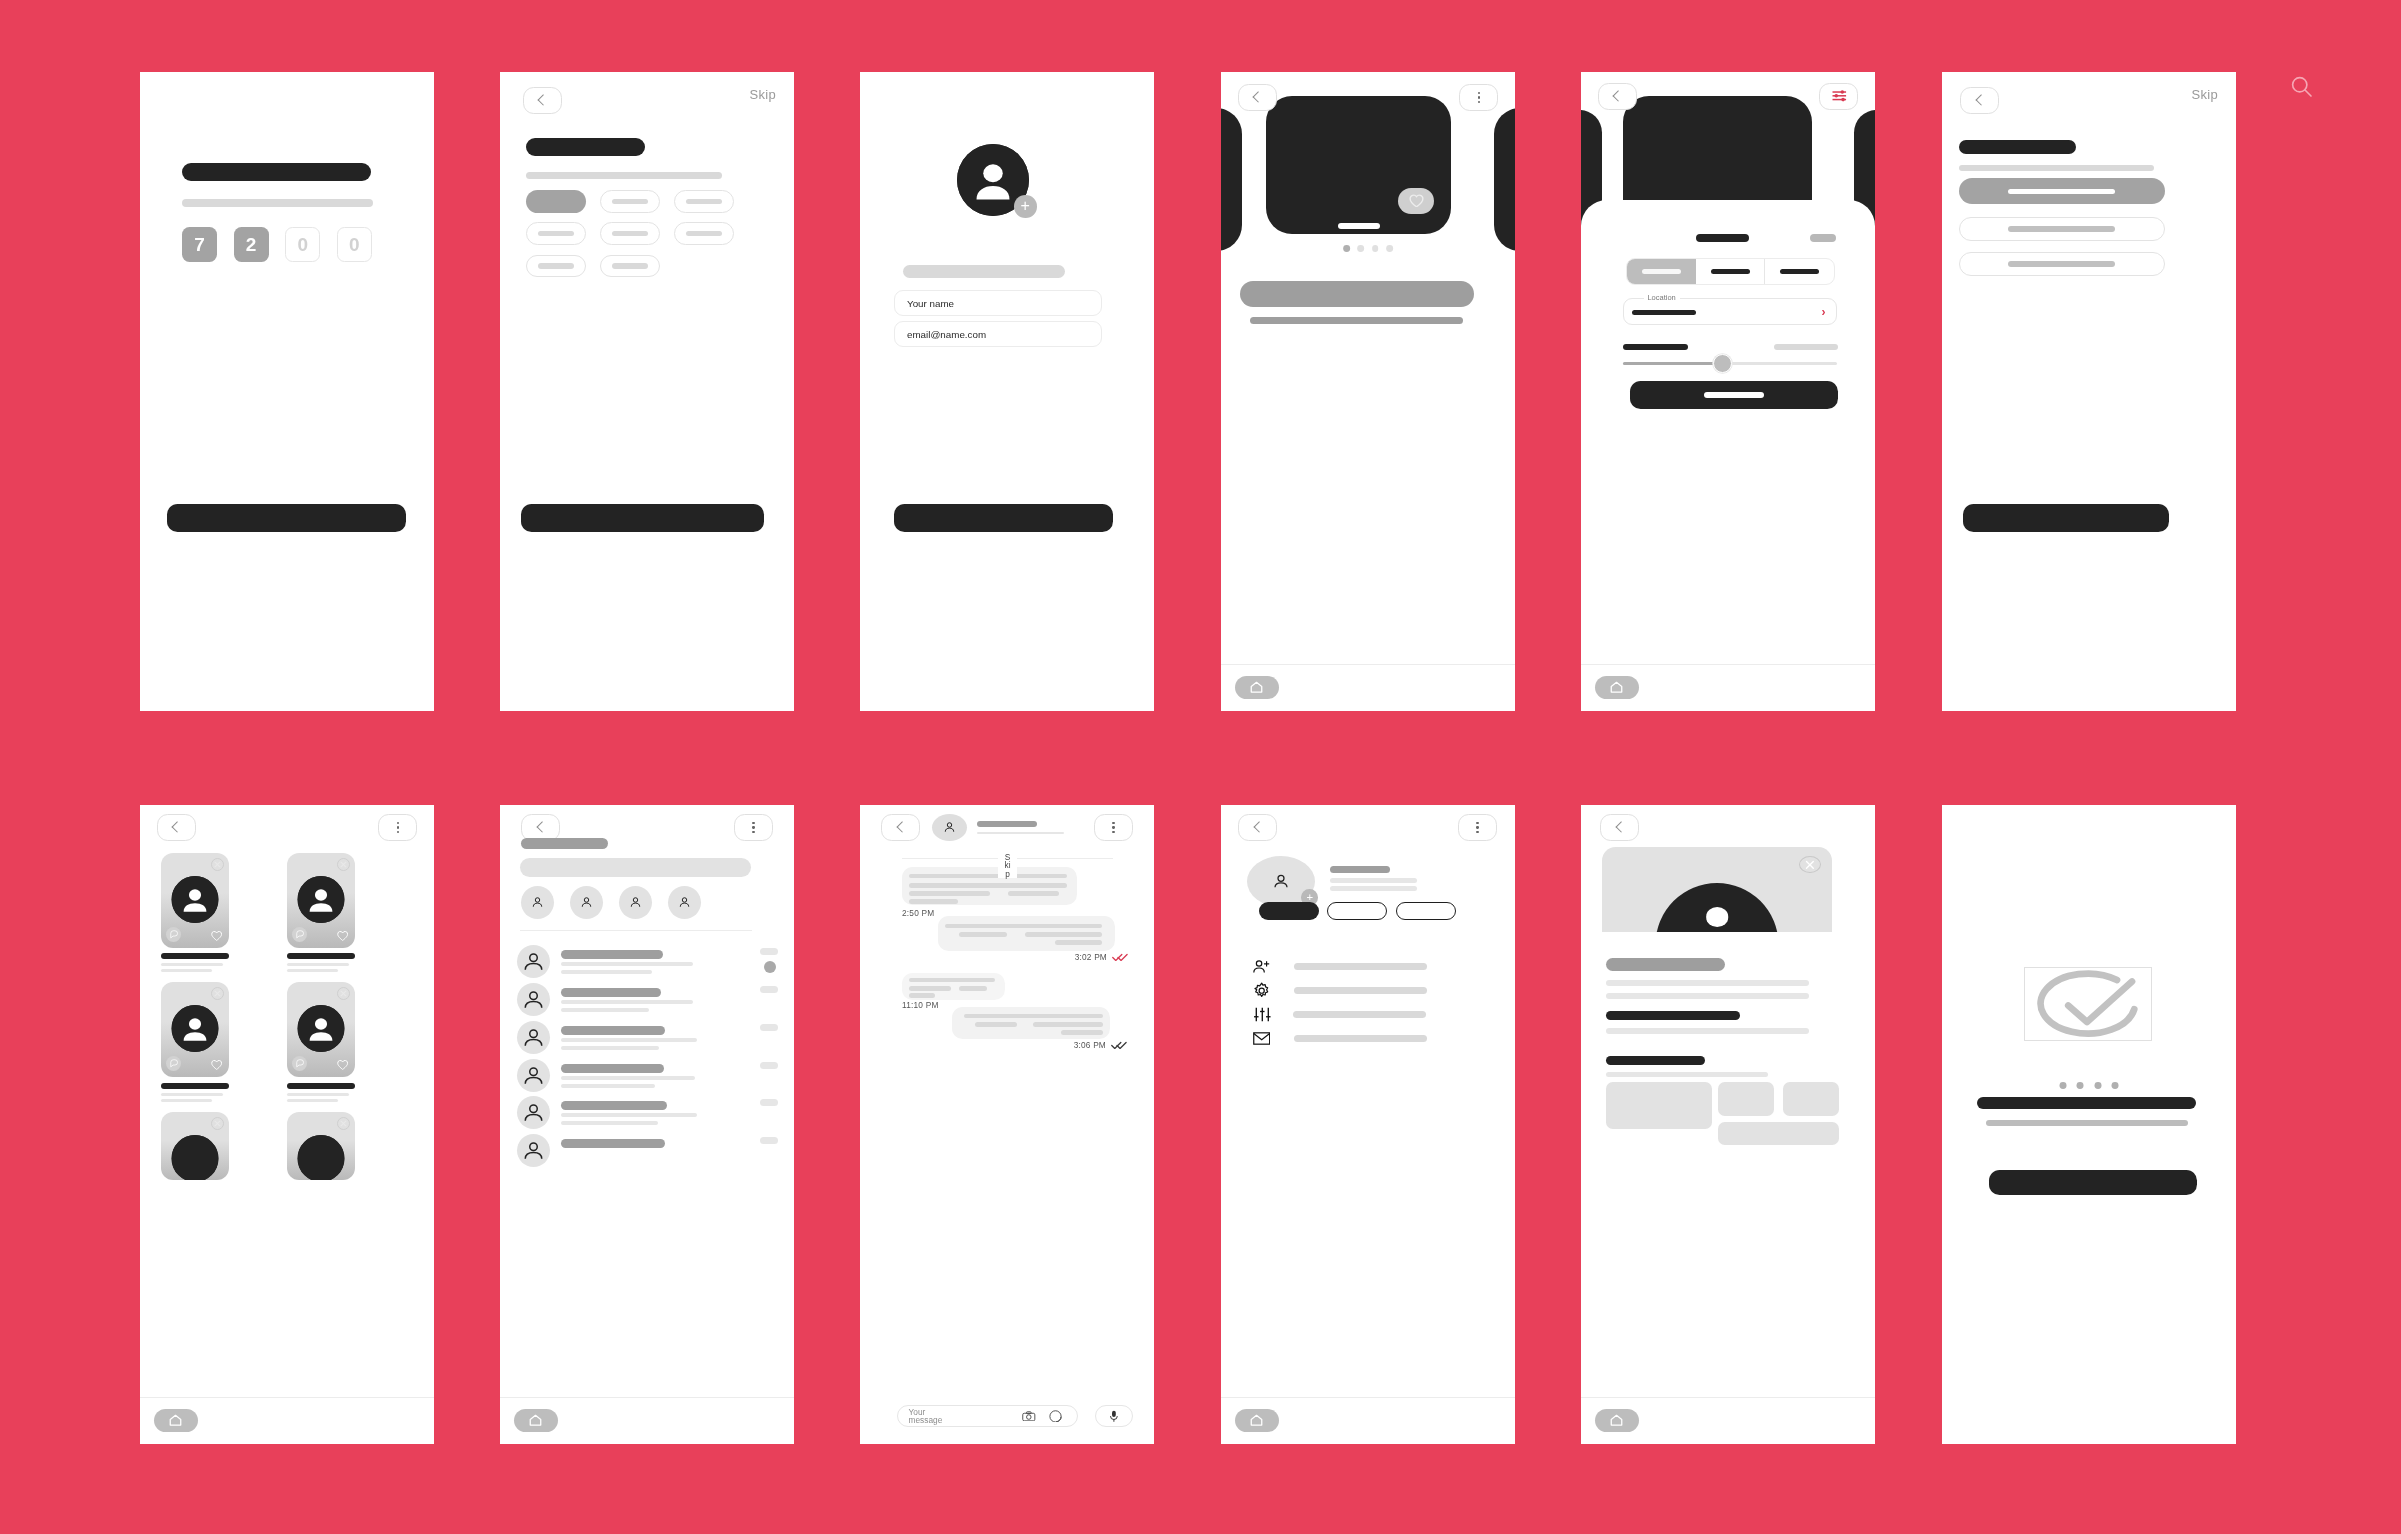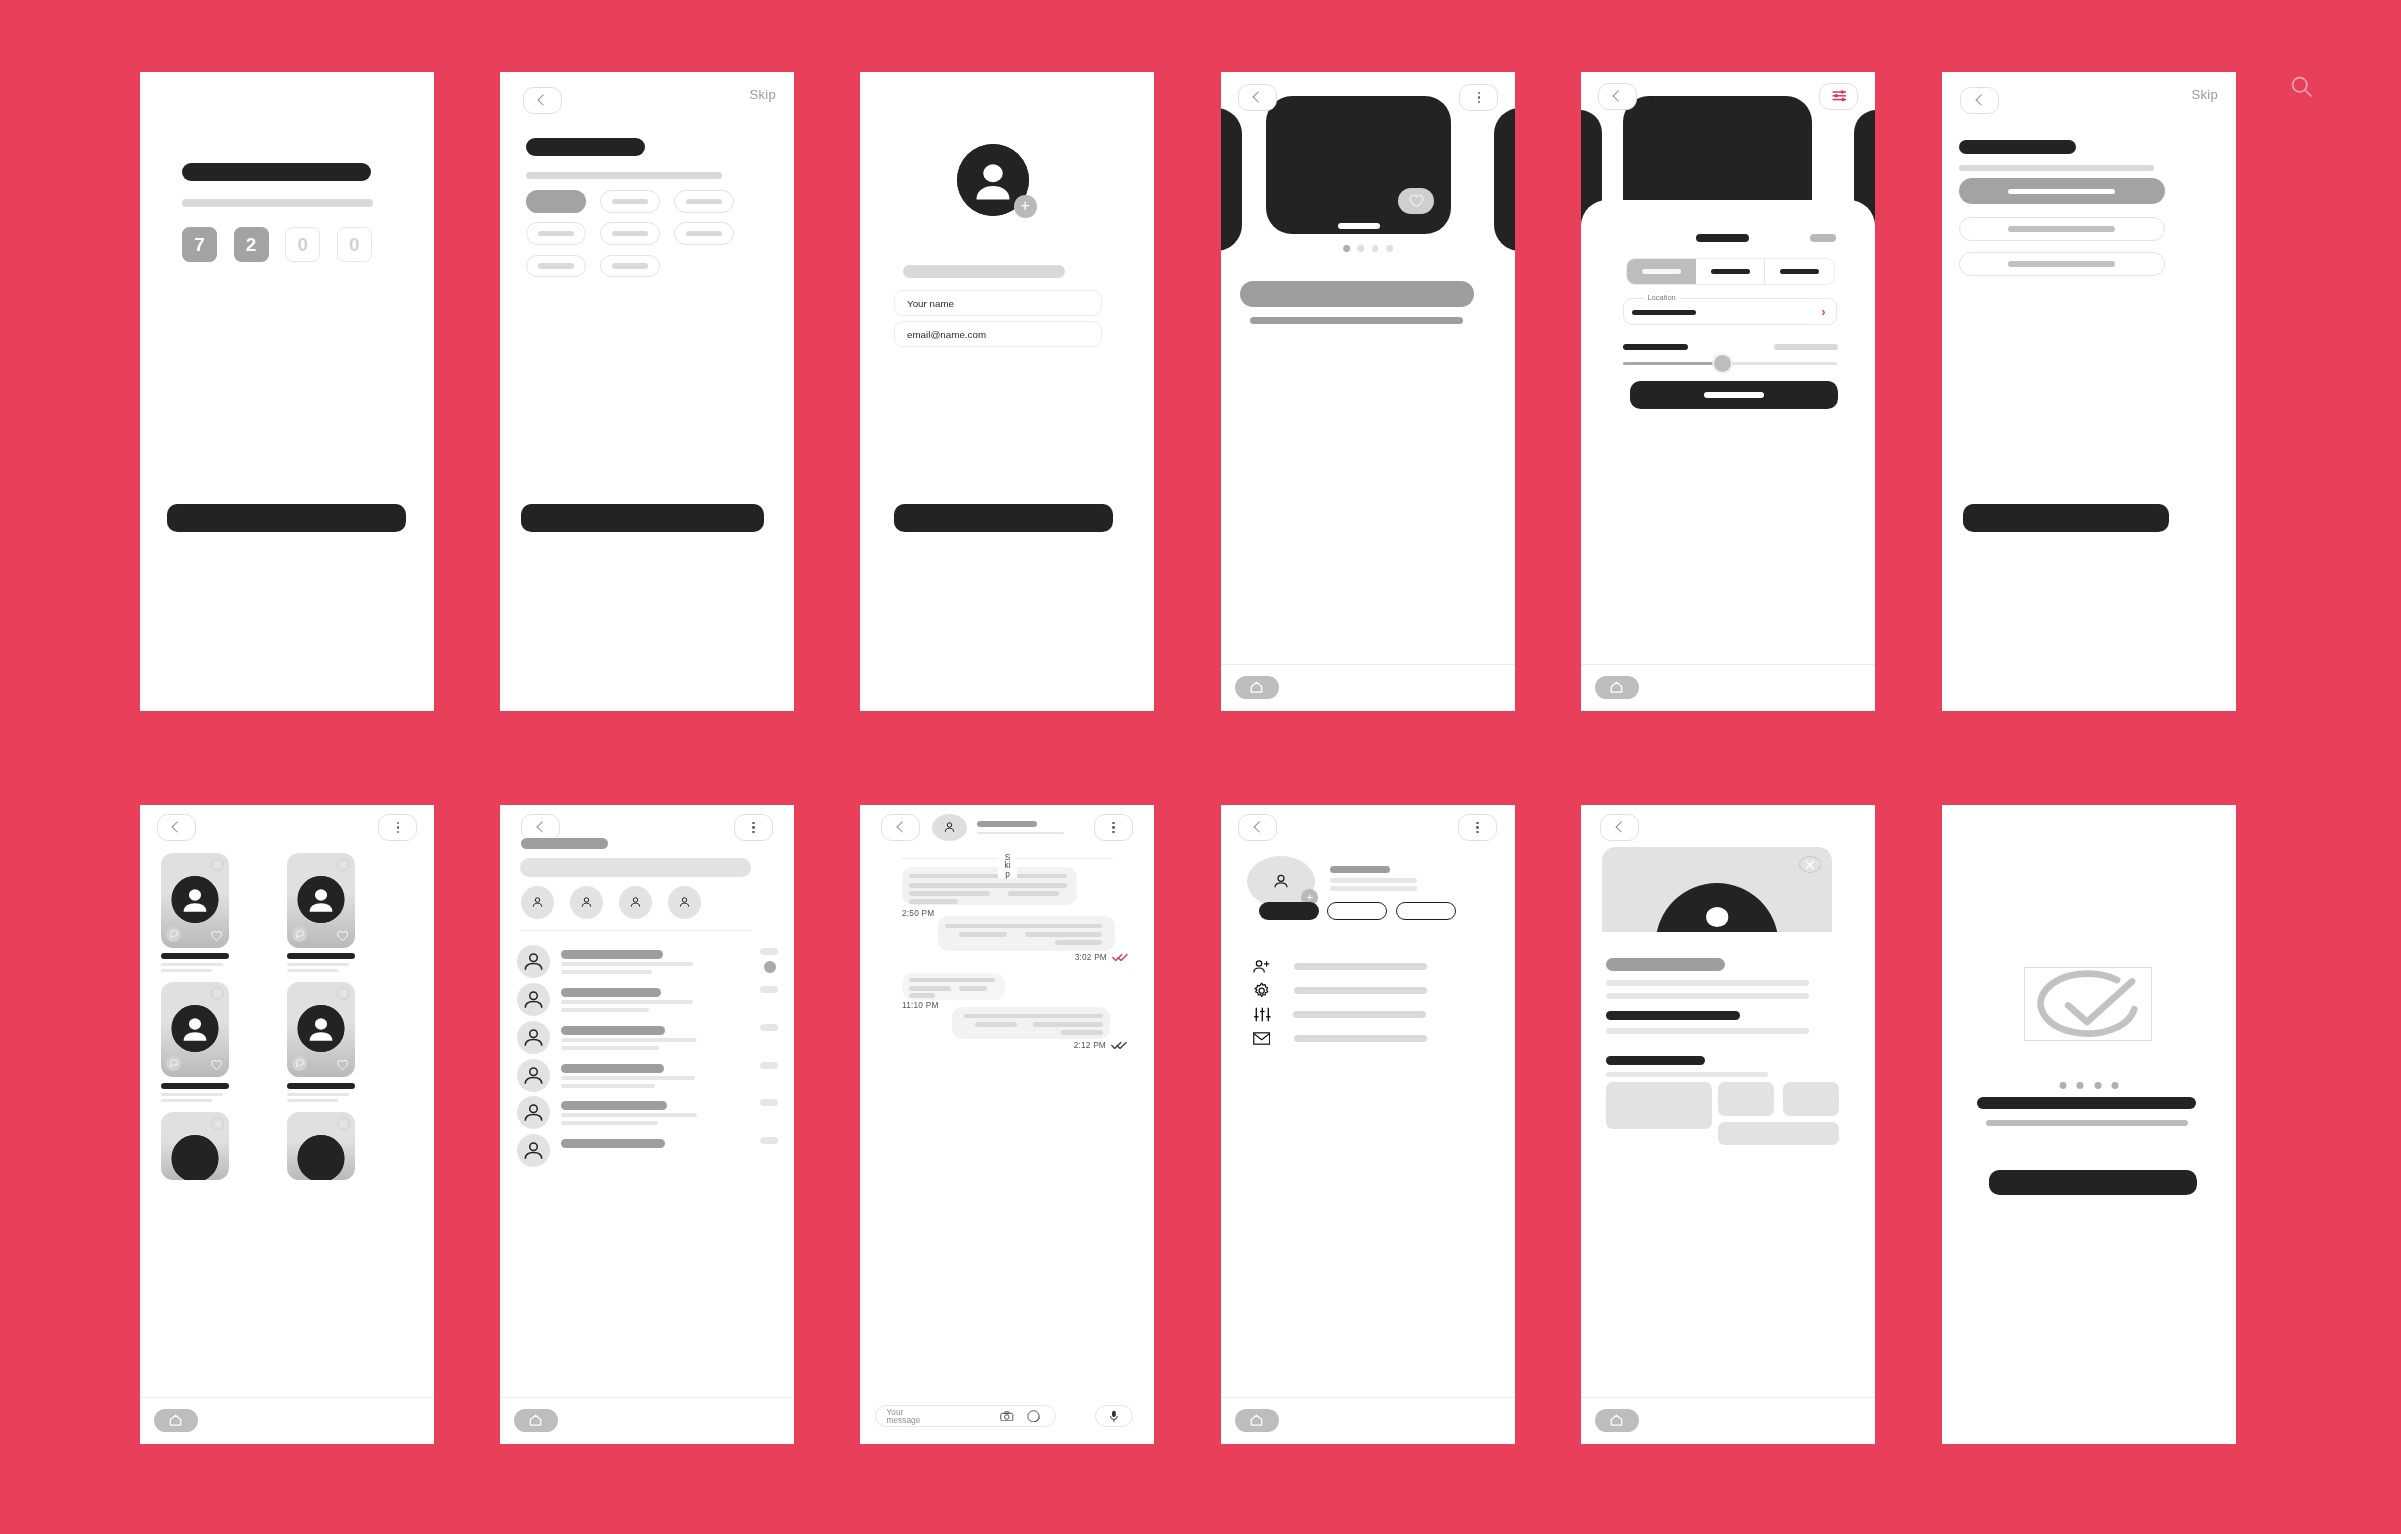--- a/index.html
+++ b/index.html
@@ -646,27 +646,27 @@
       <span class="bar bar-light" style="position:absolute;left:6.8px;top:20.4px;width:26px;height:4.5px;"></span>
     </div>
     <div class="tstamp" style="left:42px;top:195px;">11:10 PM</div>
 
     <div class="bubble" style="left:92px;top:202px;width:158px;height:32px;background:#f2f2f2;">
       <span class="bar bar-light" style="position:absolute;left:12px;top:6.8px;width:139px;height:4.5px;"></span>
       <span class="bar bar-light" style="position:absolute;left:22.6px;top:15px;width:42px;height:4.5px;"></span>
       <span class="bar bar-light" style="position:absolute;left:81px;top:15px;width:70px;height:4.5px;"></span>
       <span class="bar bar-light" style="position:absolute;left:109px;top:23.4px;width:42px;height:4.5px;"></span>
     </div>
-    <div class="tstamp" style="right:48px;top:235px;">2:12 PM</div>
+    <div class="tstamp" style="right:48px;top:235px;">3:06 PM</div>
     <svg style="position:absolute;right:26px;top:236px;" width="16.6" height="8.3" viewBox="0 0 22 11">
       <path d="M1 6l4 4 8-8" fill="none" stroke="#3a3a3a" stroke-width="1.7" stroke-linecap="round"></path>
       <path d="M8 6l4 4 8-8" fill="none" stroke="#3a3a3a" stroke-width="1.7" stroke-linecap="round"></path>
     </svg>
 
-    <div style="position:absolute;left:15px;bottom:16.6px;width:181px;height:22.6px;border:0.8px solid #e6e6e6;border-radius:11.3px;display:flex;align-items:center;">
+    <div style="position:absolute;left:37px;bottom:16.6px;width:181px;height:22.6px;border:0.8px solid #e6e6e6;border-radius:11.3px;display:flex;align-items:center;">
       <span style="margin-left:10.6px;font-size:8.3px;color:#8d8d8d;max-width:29px;line-height:8.3px;">Your message</span>
       <span style="position:absolute;right:41px;">
         <svg width="13.6" height="10.6" viewBox="0 0 18 14">
             <rect x="1" y="3" width="16" height="10" rx="2" fill="none" stroke="#444" stroke-width="1.2"></rect>
             <circle cx="9" cy="8" r="3" fill="none" stroke="#444" stroke-width="1.2"></circle>
             <rect x="6" y="1" width="6" height="2.5" rx="1" fill="none" stroke="#444" stroke-width="1.2"></rect>
           </svg>
       </span>
       <span style="position:absolute;right:15px;">
         <svg width="13" height="12" viewBox="0 0 17 16">

